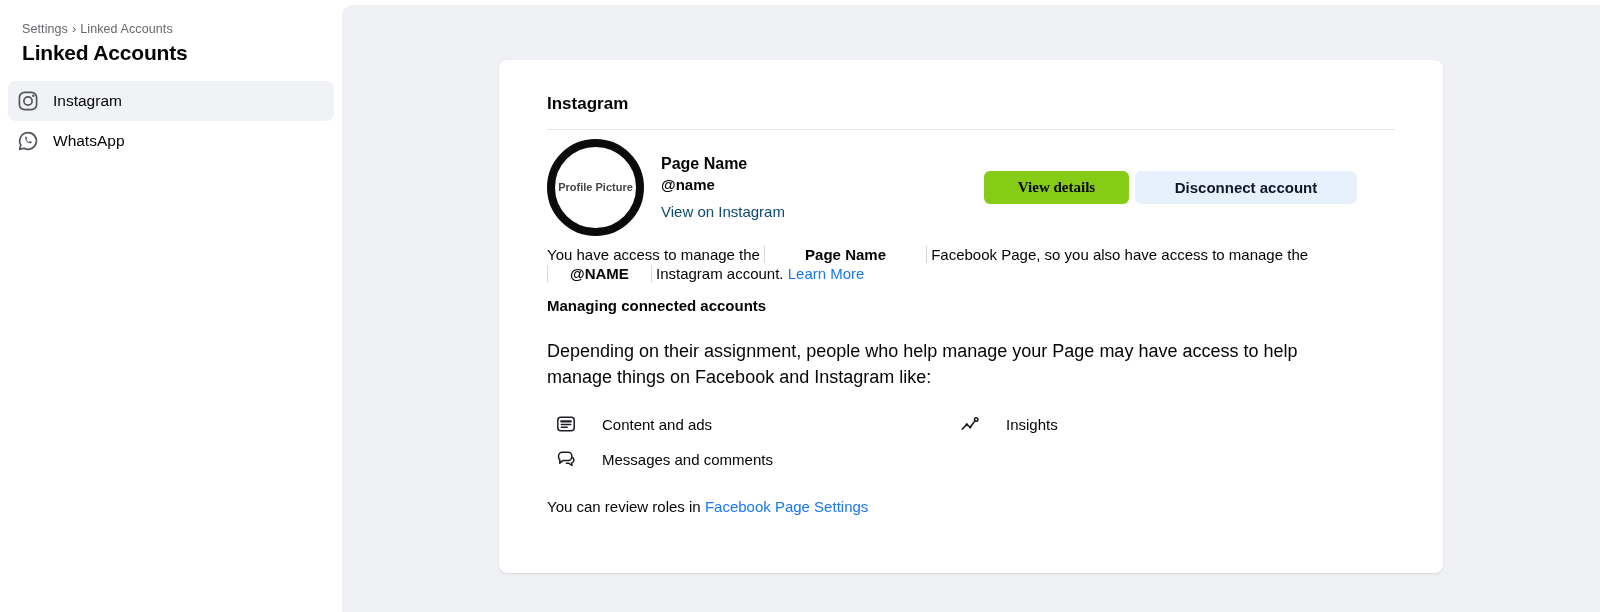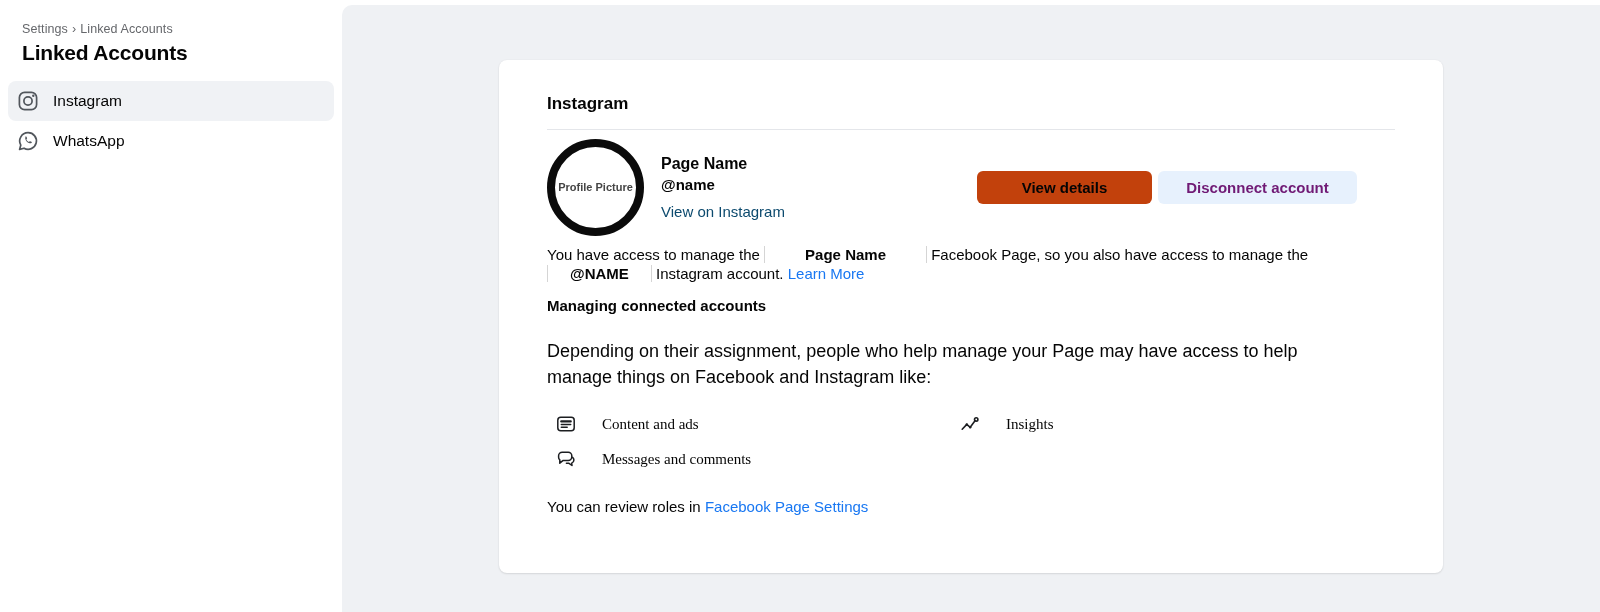--- a/index.html
+++ b/index.html
@@ -62,40 +62,40 @@
   .page-name { font-size: 16px; font-weight: 700; }
   .handle { font-size: 15px; font-weight: 700; margin-top: 3px; }
   .view-link { font-size: 15px; color: #0c4a6e; margin-top: 10px; cursor: pointer; text-decoration: none; }
 
   .actions { margin-left: auto; margin-right: 38px; display: flex; gap: 6px; }
   .btn {
     height: 33px; border: none; border-radius: 6px;
     font-family: inherit; font-size: 15px; font-weight: 700;
     cursor: pointer; display: inline-flex; align-items: center; justify-content: center;
   }
-  .btn-gray { width: 175px; background: #c2410c; color: #050505; }
-  .btn-blue { width: 199px; background: #e7f1fd; color: #701a75; text-align: center; }
+  .btn-gray { width: 145px; background: #84cc16; color: #050505; font-family: Liberation Serif, serif; }
+  .btn-blue { width: 222px; background: #e7f1fd; color: #0f172a; text-align: center; }
 
   
   .access-text { margin-top: 9px; font-size: 15px; line-height: 19px; color: #050505; max-width: 850px; }
   .ph {
     font-weight: 700;
     border-left: 1px solid #d5d5d5; border-right: 1px solid #d5d5d5;
   }
   .ph-page { padding: 0 40px; }
   .ph-handle { padding: 0 22px; }
   .inline-link { color: #1877f2; cursor: pointer; text-decoration: none; }
 
   
   .managing-heading { margin-top: 14px; font-size: 15px; font-weight: 700; }
   .managing-desc { margin-top: 24px; font-size: 18px; line-height: 26px; max-width: 820px; }
 
   .perm-grid {
     margin-top: 23px; margin-left: 8px;
-    display: grid; grid-template-columns: 404px auto; row-gap: 13px; font-family: Liberation Serif, serif;
+    display: grid; grid-template-columns: 404px auto; row-gap: 13px;
   }
   .perm-item { display: flex; align-items: center; gap: 25px; font-size: 15px; }
   .perm-icon { width: 22px; height: 22px; display: inline-flex; flex: 0 0 22px; }
 
   .footer-line { margin-top: 28px; font-size: 15px; }
 
   svg { display: block; width: 100%; height: 100%; }
 </style>
 </head>
 <body>

